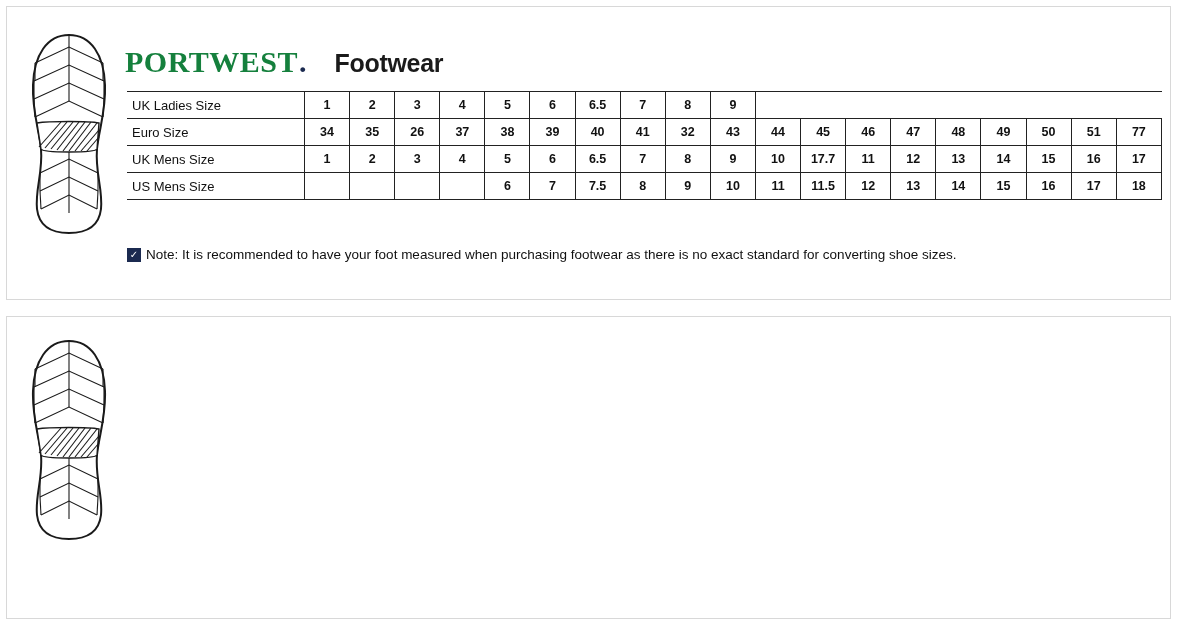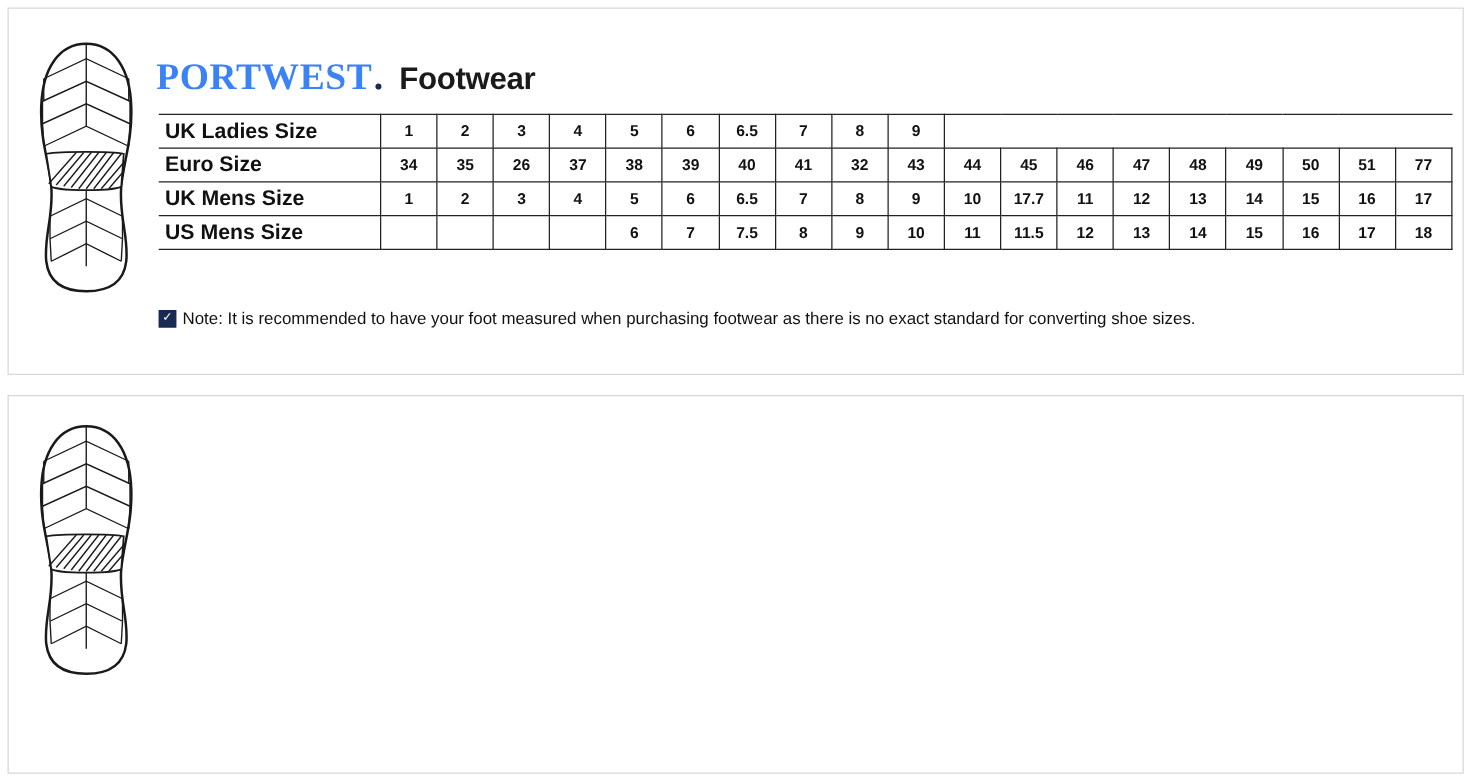--- a/index.html
+++ b/index.html
@@ -45,34 +45,34 @@
     display: flex;
     align-items: baseline;
     white-space: nowrap;
   }
   #brand-portwest { left: 118px; top: 38px; }
   .portwest-word {
     font-family: "Liberation Serif", serif;
     font-size: 30px;
     font-weight: bold;
     letter-spacing: 0.5px;
-    color: #3b82f6;
+    color: #15803d;
   }
   .portwest-dot {
     font-family: "Liberation Serif", serif;
     font-size: 30px;
     font-weight: bold;
     color: #1b2a50;
     margin-left: 1px;
   }
   .footwear-word {
     font-size: 25px;
     font-weight: bold;
     color: #1a1a1a;
-    margin-left: 13px;
+    margin-left: 28px;
     letter-spacing: -0.3px;
   }
 
   
   table {
     border-collapse: collapse;
     position: absolute;
     table-layout: fixed;
   }
   #table-portwest {
@@ -85,22 +85,22 @@
     height: 26px;
     font-size: 12.5px;
     font-weight: bold;
     text-align: center;
     color: #111;
     padding: 0;
   }
   #table-portwest td.rowlabel, #table-portwest th.rowlabel {
     text-align: left;
     padding-left: 5px;
-    font-weight: bold;
-    font-size: 17px;
+    font-weight: normal;
+    font-size: 13px;
     width: 172px;
     border-left: none;
   }
   #table-portwest tr:first-child td { border-top: 1px solid #222; }
   #table-portwest td.void {
     border: none;
   }
 
   
   .note {

